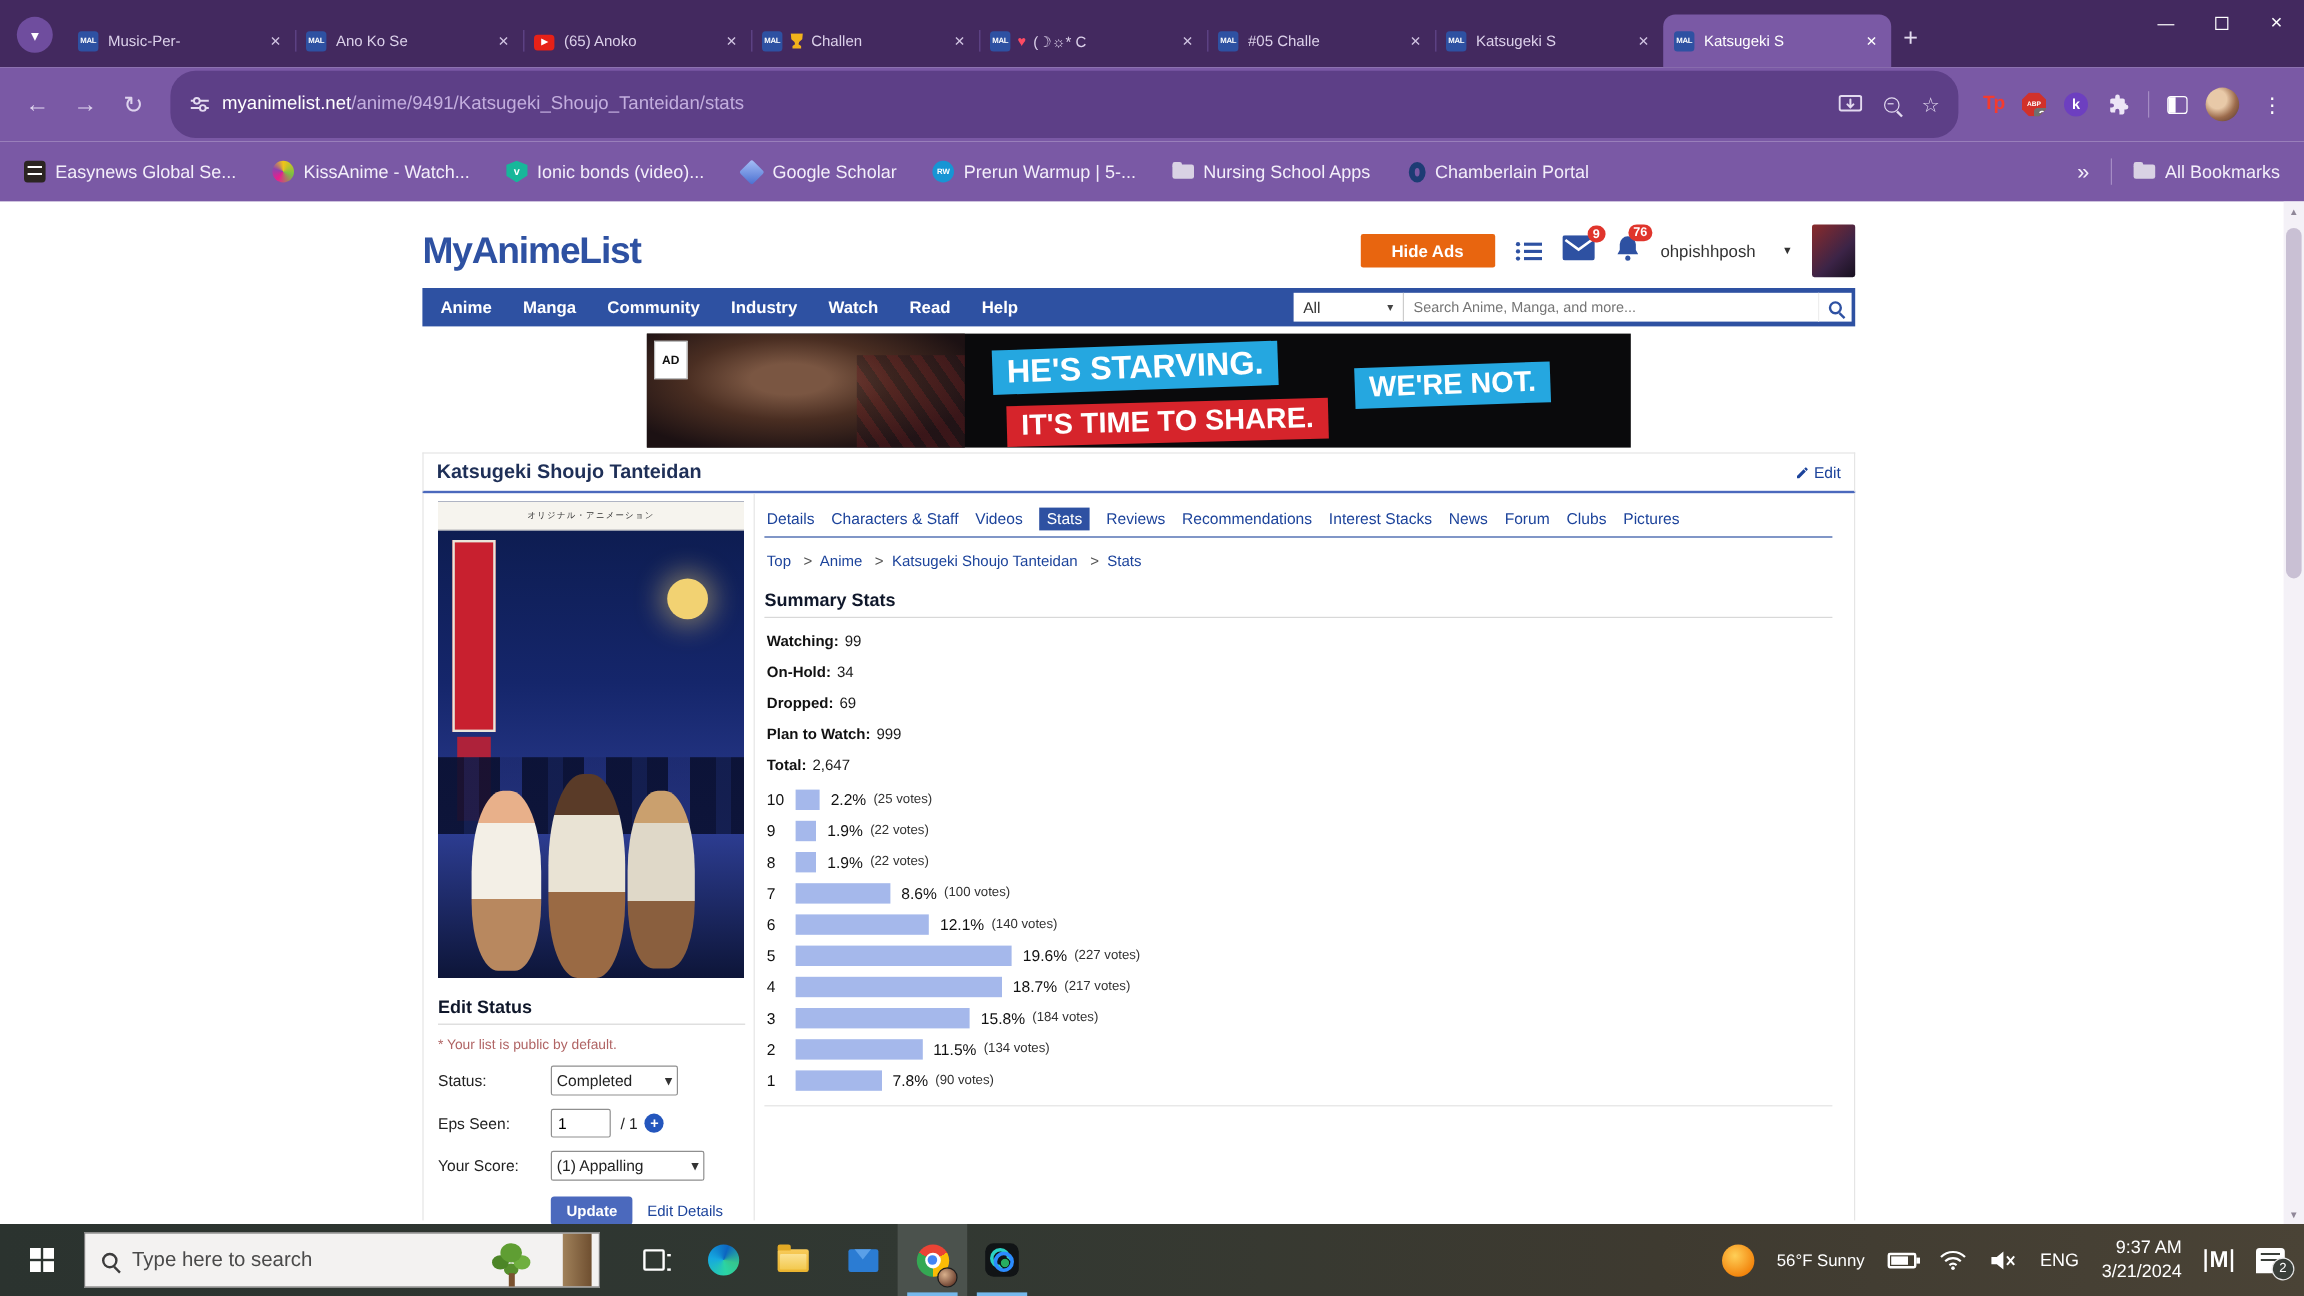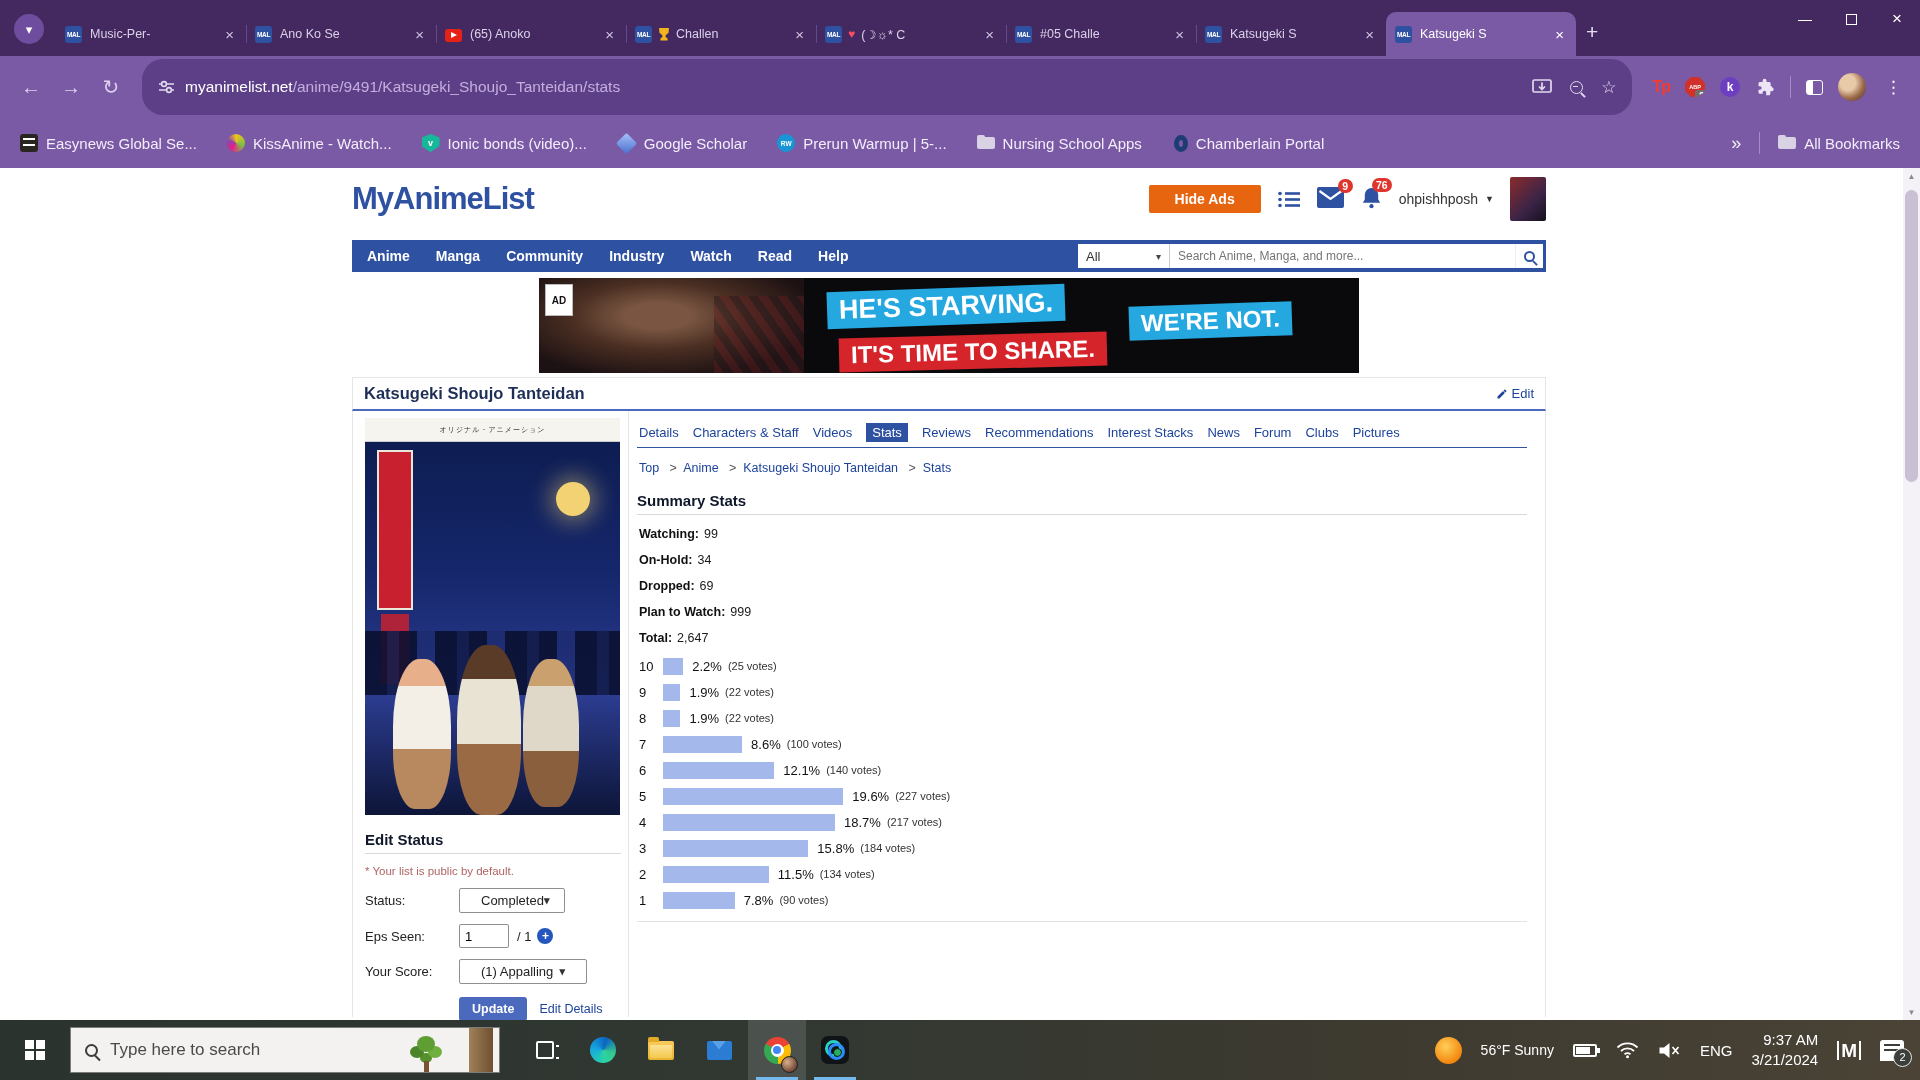--- a/index.html
+++ b/index.html
@@ -74,27 +74,27 @@
 .bm-overflow{font-size:18px;color:#f3eefa}
 
 
 .page{position:absolute;top:168px;left:0;right:0;bottom:60px;background:#fff}
 .scrollbar{position:absolute;right:0;top:0;bottom:0;width:17px;background:#f4f1f7;z-index:5}
 .sb-arrow{position:absolute;left:0;right:0;height:16px;display:grid;place-items:center;color:#8f8798;font-size:8px}
 .sb-up{top:0}.sb-down{bottom:0}
 .sb-thumb{position:absolute;left:2px;right:2px;top:22px;height:292px;background:#c9c0d4;border-radius:8px}
 .mal-inner{position:absolute;left:352px;width:1194px;top:0;height:100%}
 
-.mal-header{position:absolute;top:8px;left:0;right:0;height:46px;display:flex;align-items:center}
+.mal-header{position:absolute;top:18px;left:0;right:0;height:46px;display:flex;align-items:center}
 .mal-logo{font-size:31px;font-weight:800;color:#2e51a2;letter-spacing:-1px}
 .hdr-right{margin-left:auto;display:flex;align-items:center;gap:16px}
 .hide-ads{background:#e8650f;color:#fff;font-weight:bold;font-size:14px;padding:6px 26px;border-radius:2px;border:none}
 .badge-wrap{position:relative}
 .red-badge{position:absolute;top:-8px;right:-9px;background:#e0352c;color:#fff;font-size:10.5px;font-weight:bold;padding:1px 4px;border-radius:8px;min-width:15px;text-align:center}
-.username{font-size:14px;color:#333;display:flex;align-items:center;gap:7px}
+.username{font-size:14px;color:#333;display:flex;align-items:center;gap:22px}
 .caret-down{font-size:9px;color:#333}
 .user-avatar{width:36px;height:44px;background:linear-gradient(135deg,#8a2b2b,#3c2447 60%,#17101f);border-radius:2px}
 
 .mal-nav{position:absolute;top:72px;left:0;right:0;height:32px;background:#2e51a2;display:flex;align-items:center;color:#fff;padding-left:2px}
 .nav-item{font-weight:bold;font-size:14px;padding:0 13px}
 .nav-search{margin-left:auto;display:flex;align-items:center;margin-right:3px}
 .search-all{width:92px;height:24px;background:#fff;color:#333;font-size:13px;display:flex;align-items:center;padding:0 8px;border-right:1px solid #ccc}
 .search-all .caret{margin-left:auto;font-size:10px;color:#444}
 .mal-search-input{width:345px;height:24px;border:none;font-size:12px;padding:0 8px;color:#333;outline:none}
 .search-btn{width:28px;height:24px;background:#fff;display:grid;place-items:center;border-left:1px solid #eee}
@@ -132,21 +132,21 @@
 .pg1{left:28px;bottom:6px;width:58px;height:150px;background:linear-gradient(#e8b08a 0 18%,#f3efe6 18% 60%,#b8885f 60%)}
 .pg2{left:92px;bottom:0;width:64px;height:170px;background:linear-gradient(#5a3b28 0 20%,#e9e3d4 20% 58%,#9a6a44 58%)}
 .pg3{left:158px;bottom:8px;width:56px;height:148px;background:linear-gradient(#caa06e 0 18%,#dfd8c8 18% 62%,#8a5f3e 62%)}
 
 
 .es-head,.sec-head{font-size:15px;font-weight:bold;color:#0f172a;border-bottom:1px solid #d8d8d8;padding-bottom:5px}
 .es-head{margin-top:16px}
 .es-note{color:#b06464;font-size:11.5px;margin:11px 0 2px}
 .es-row{display:flex;align-items:center;margin-top:11px;font-size:13px;color:#222}
 .es-label{width:94px;flex:none}
-.fake-select{border:1px solid #8f8f8f;background:#fff;height:25px;display:flex;align-items:center;padding:0 21px;font-size:13px;color:#222;border-radius:2px}
+.fake-select{border:1px solid #8f8f8f;background:#fff;height:25px;display:flex;align-items:center;padding:0 4px;font-size:13px;color:#222;border-radius:2px}
 .fs-status{width:106px}
 .fs-score{width:128px}
 .fake-select .caret{margin-left:auto;font-size:11px;color:#333;font-weight:bold}
 .eps-input{width:50px;height:24px;border:1px solid #8f8f8f;font-size:13px;padding:0 5px;border-radius:2px}
 .eps-total{margin:0 6px 0 8px}
 .plus-btn{width:16px;height:16px;border-radius:50%;background:#2456bd;color:#fff;font-size:12px;font-weight:bold;display:grid;place-items:center;line-height:1}
 .es-actions{display:flex;align-items:center;gap:12px;margin:13px 0 0 94px}
 .update-btn{background:#4b69bd;color:#fff;font-weight:bold;font-size:12.5px;border:none;border-radius:3px;padding:5px 13px}
 .edit-details{color:#1c439b;font-size:12.5px;font-weight:normal}
 .es-bottom{border-bottom:1px solid #9fb3d8;margin-top:16px}

